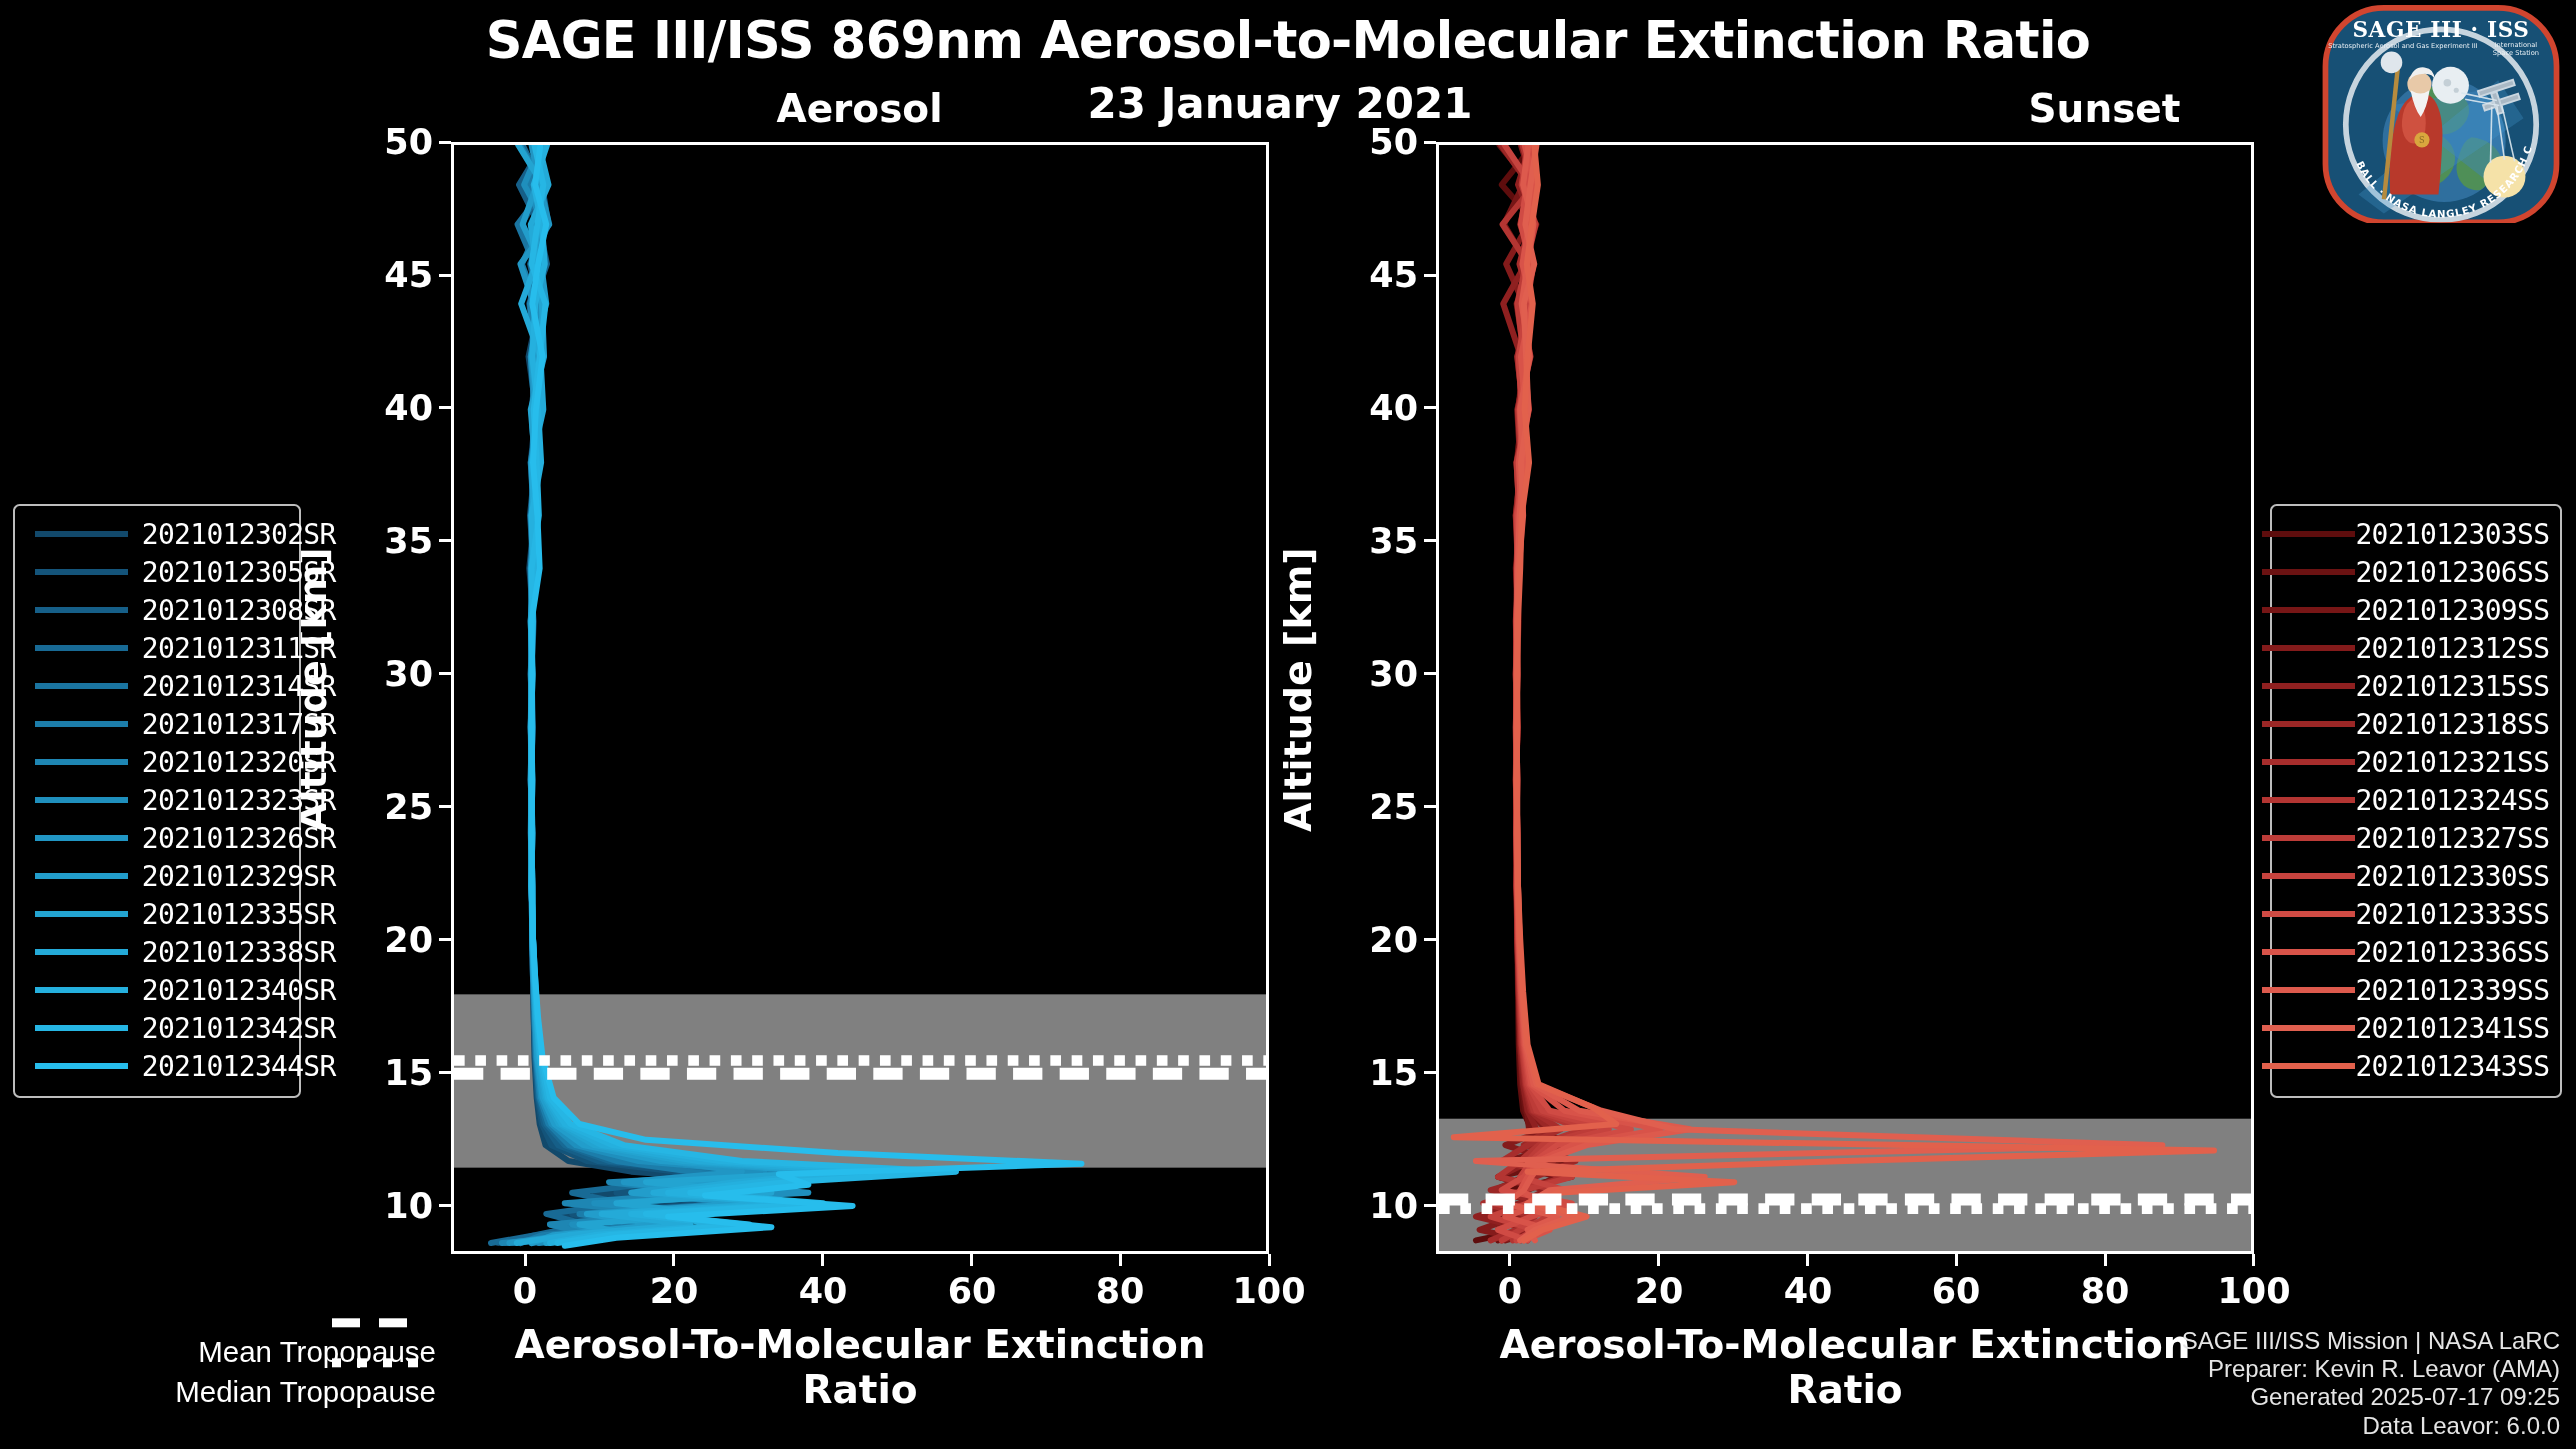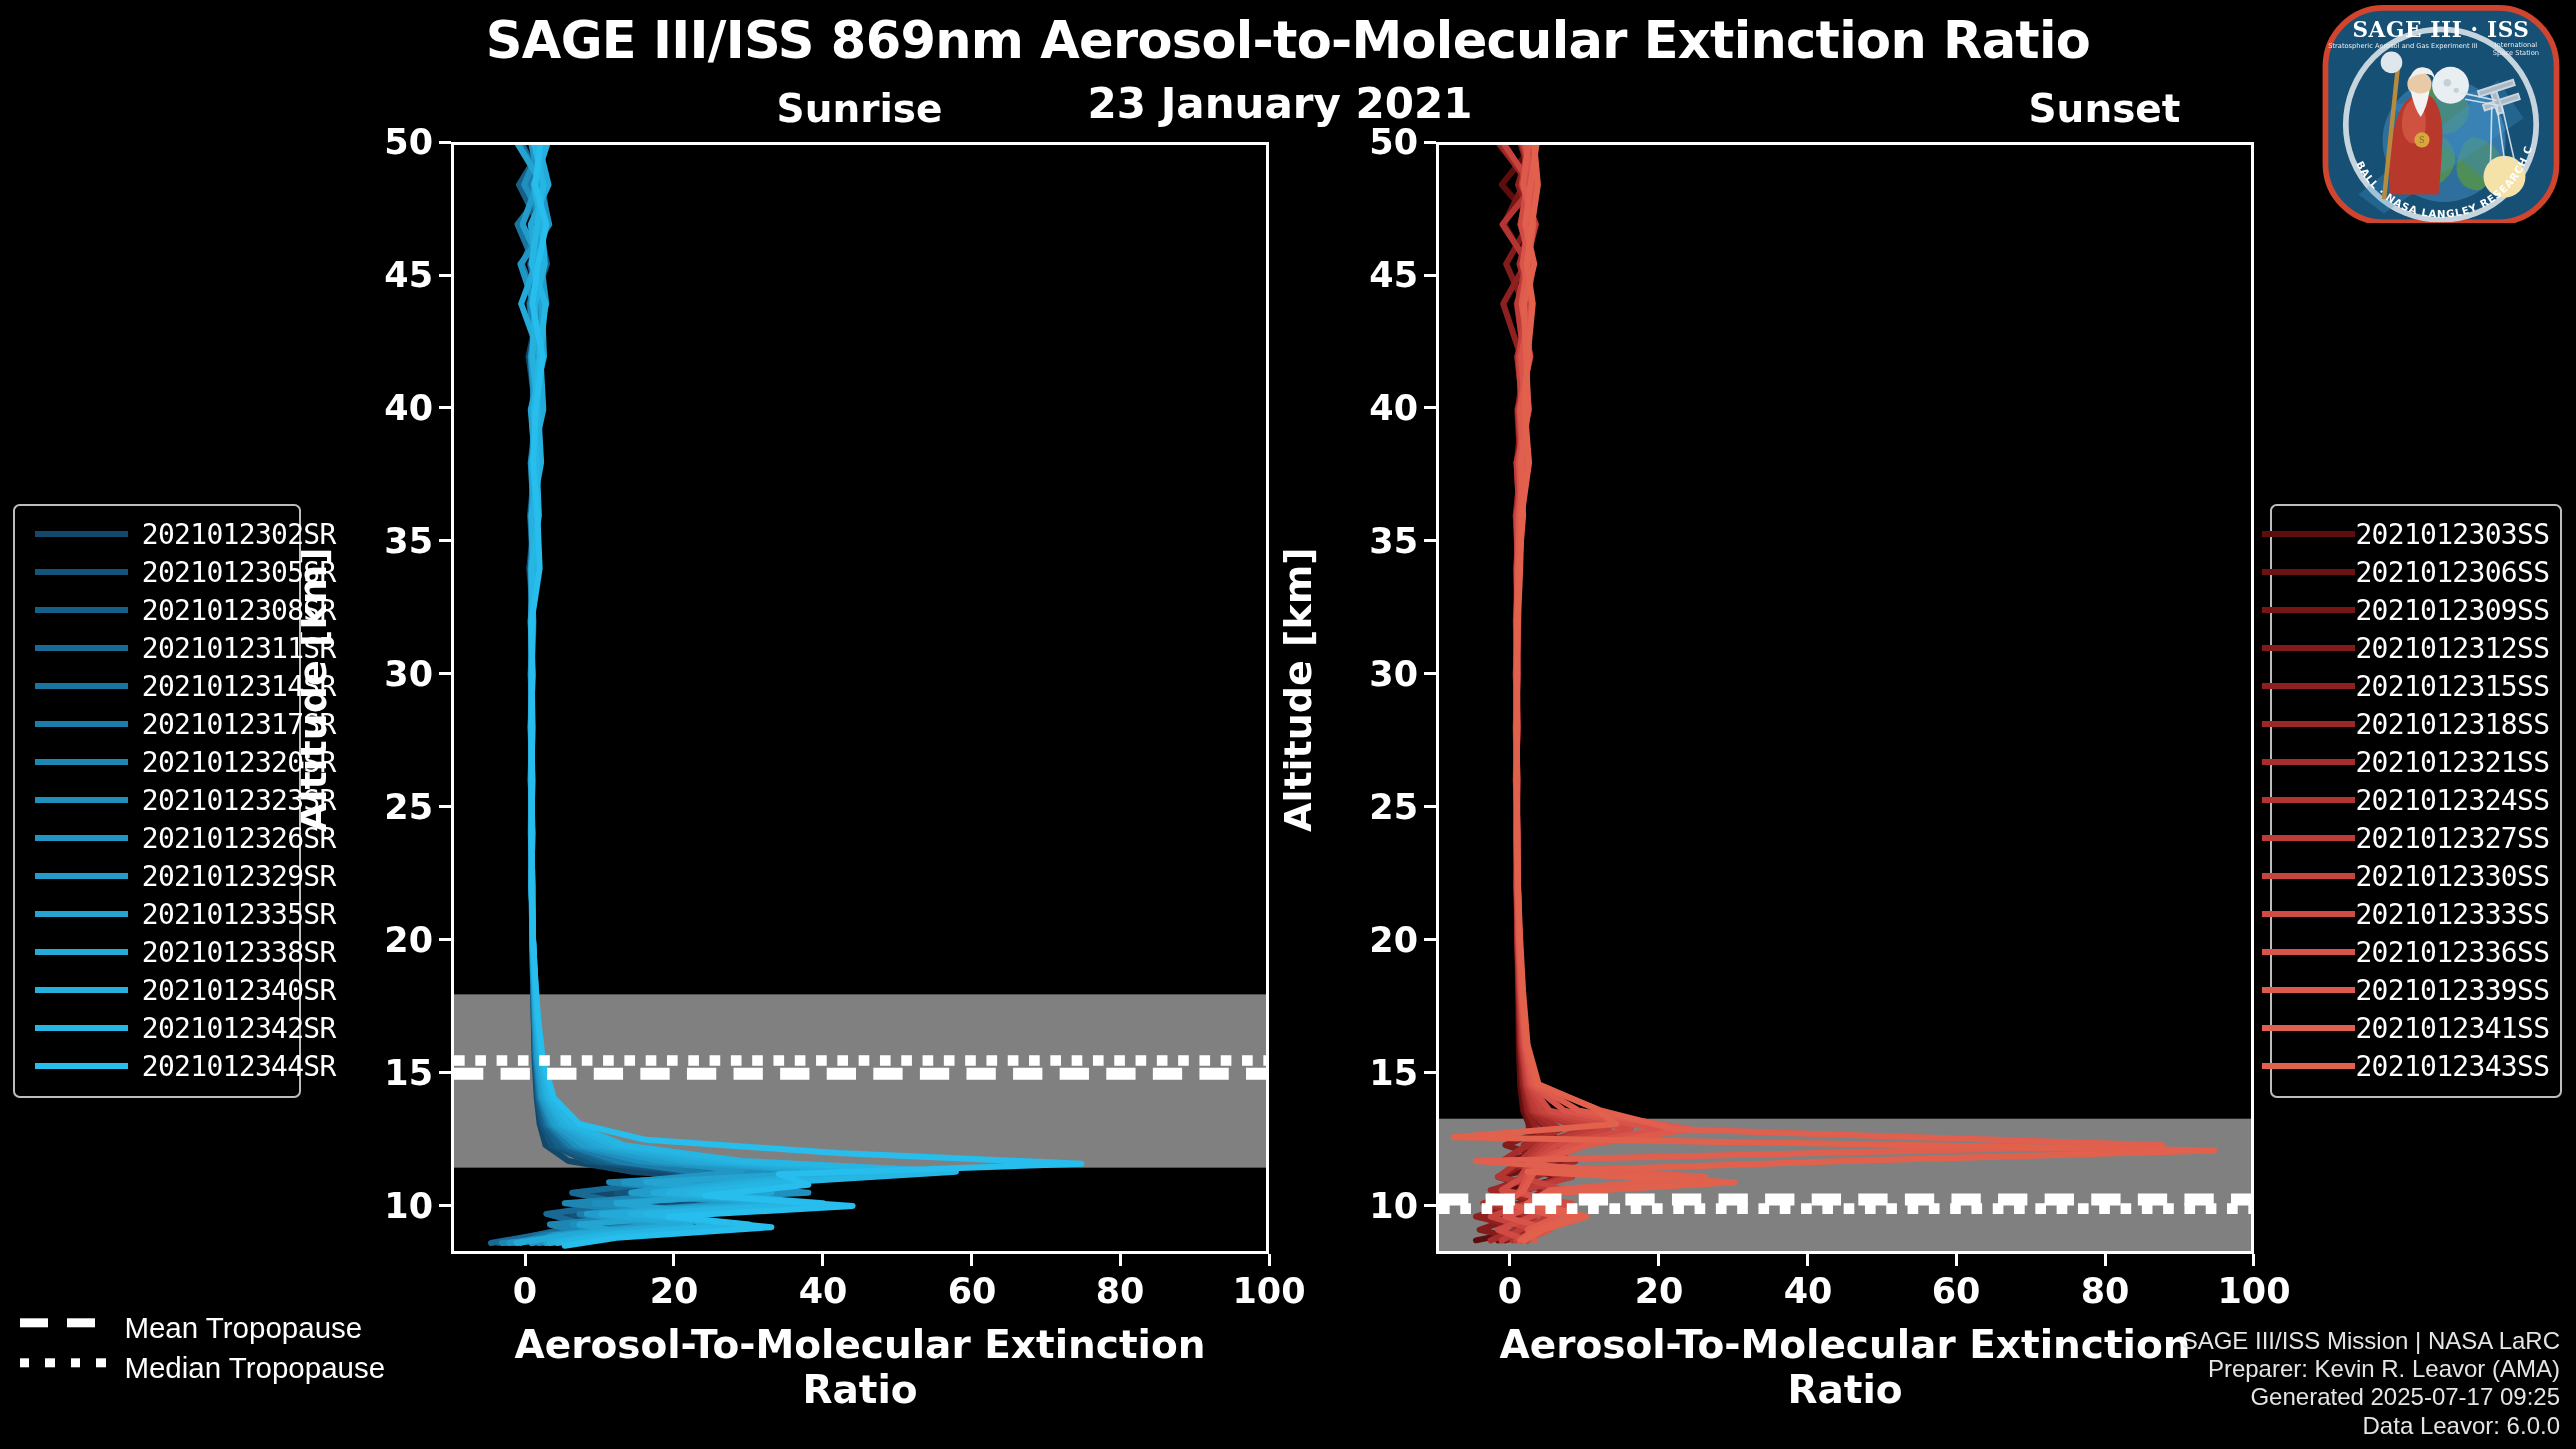--- a/index.html
+++ b/index.html
@@ -40,21 +40,21 @@
   #legend-sunrise{left:13.4px;top:504px;width:288px;padding-left:20px;}
   #legend-sunset{left:2270px;top:504px;width:292px;}
   .legend-row{display:flex;align-items:center;height:38px;}
   .legend-swatch{width:93px;height:6px;flex:none;margin-right:13.4px;}
   #legend-sunset .legend-row{justify-content:flex-end;}
   #legend-sunset .legend-swatch{order:-1;}
   .legend-label{font-family:"DejaVu Sans Mono",monospace;font-size:28px;
       color:#fff;white-space:nowrap;letter-spacing:-0.7px;}
 
   #tropopause-key{position:absolute;left:20px;top:1311px;width:416px;}
-  .key-row{display:flex;align-items:flex-start;height:40px;}
+  .key-row{display:flex;align-items:flex-end;height:40px;flex-direction:column;}
   .key-symbol{width:87px;height:24px;flex:none;margin-right:17.4px;position:relative;}
   .key-label{font-size:29.5px;color:#fff;white-space:nowrap;}
   .dash-sym{position:absolute;left:0;top:50%;transform:translateY(-50%);
       width:87px;height:9.4px;
       background:repeating-linear-gradient(to right,#fff 0 28px,transparent 28px 47px);}
   .dot-sym{position:absolute;left:0;top:50%;transform:translateY(-50%);
       width:87px;height:9.4px;
       background:repeating-linear-gradient(to right,#fff 0 9.4px,transparent 9.4px 25.5px);}
   .band-sym{position:absolute;left:0;top:50%;transform:translateY(-50%);
       width:87px;height:25.5px;background:#808080;border:1.3px solid #c9c9c9;}
@@ -62,21 +62,21 @@
   #credits{position:absolute;right:16px;bottom:9.4px;text-align:right;
       font-size:24px;color:#e5e5e5;line-height:1.17;}
 
   #mission-patch{position:absolute;left:2314px;top:4px;width:254px;height:219px;}
 </style>
 </head>
 <body>
 
 <div class="title">SAGE III/ISS 869nm Aerosol-to-Molecular Extinction Ratio</div>
 <div class="subtitle-date">23 January 2021</div>
-<div class="panel-title" id="sunrise-title">Sunrise</div>
+<div class="panel-title" id="sunrise-title">Aerosol</div>
 <div class="panel-title" id="sunset-title">Sunset</div>
 
 <div class="plot-frame" id="plot-sunrise">
     <svg viewBox="0 0 1220 1657" preserveAspectRatio="none">
       <rect x="0" y="1272.4808612440193" width="1220" height="259.6495215311004" fill="#808080"></rect>
       <polyline points="126.4,0.0 104.3,59.5 135.3,118.9 114.2,178.4 128.7,237.8 112.0,317.1 123.1,396.4 115.3,475.7 120.9,555.0 113.1,634.3 119.8,713.5 116.5,792.8 118.7,872.1 115.3,951.4 117.6,1030.7 116.5,1110.0 117.6,1189.2 118.7,1248.7 119.8,1308.2 120.9,1367.6 124.2,1427.1 128.7,1466.7 137.5,1498.4 171.9,1522.2 266.2,1538.1 476.9,1553.9 210.7,1569.8 354.9,1585.6 155.3,1601.5 310.5,1617.4 133.1,1633.2 66.5,1645.1" fill="none" stroke="#12496b" stroke-width="9" stroke-linejoin="round" stroke-linecap="round"></polyline>
       <polyline points="119.8,0.0 137.5,59.5 100.9,118.9 130.9,178.4 113.1,237.8 125.3,317.1 116.5,396.4 122.0,475.7 114.2,555.0 119.8,634.3 115.3,713.5 117.6,792.8 116.5,872.1 117.6,951.4 116.5,1030.7 116.5,1110.0 117.6,1189.2 118.7,1248.7 119.8,1308.2 122.0,1367.6 125.3,1427.1 132.0,1466.7 146.4,1498.4 199.6,1522.2 332.7,1538.1 510.2,1553.9 244.0,1569.8 399.3,1585.6 177.5,1601.5 266.2,1617.4 122.0,1633.2 77.6,1645.1" fill="none" stroke="#14547a" stroke-width="9" stroke-linejoin="round" stroke-linecap="round"></polyline>
       <polyline points="134.2,0.0 97.6,59.5 127.5,118.9 139.7,178.4 118.7,237.8 120.9,317.1 124.2,396.4 116.5,475.7 120.9,555.0 116.5,634.3 118.7,713.5 115.3,792.8 117.6,872.1 116.5,951.4 116.5,1030.7 117.6,1110.0 117.6,1189.2 118.7,1248.7 120.9,1308.2 122.0,1367.6 126.4,1427.1 135.3,1466.7 156.4,1498.4 216.3,1522.2 377.1,1538.1 288.4,1553.9 443.6,1569.8 199.6,1585.6 299.5,1601.5 144.2,1617.4 221.8,1633.2 88.7,1645.1" fill="none" stroke="#165f88" stroke-width="9" stroke-linejoin="round" stroke-linecap="round"></polyline>
       <polyline points="103.1,0.0 132.0,59.5 142.0,118.9 115.3,178.4 126.4,237.8 117.6,317.1 119.8,396.4 123.1,475.7 115.3,555.0 118.7,634.3 116.5,713.5 117.6,792.8 115.3,872.1 117.6,951.4 116.5,1030.7 116.5,1110.0 118.7,1189.2 119.8,1248.7 120.9,1308.2 123.1,1367.6 127.5,1427.1 138.6,1466.7 166.4,1498.4 232.9,1522.2 410.4,1538.1 310.5,1553.9 177.5,1569.8 255.1,1585.6 138.6,1601.5 199.6,1617.4 122.0,1633.2 55.5,1645.1" fill="none" stroke="#186a95" stroke-width="9" stroke-linejoin="round" stroke-linecap="round"></polyline>
       <polyline points="123.1,0.0 140.9,59.5 95.4,118.9 120.9,178.4 134.2,237.8 115.3,317.1 122.0,396.4 117.6,475.7 119.8,555.0 115.3,634.3 117.6,713.5 116.5,792.8 116.5,872.1 115.3,951.4 117.6,1030.7 116.5,1110.0 117.6,1189.2 119.8,1248.7 122.0,1308.2 124.2,1367.6 129.8,1427.1 144.2,1466.7 179.7,1498.4 255.1,1522.2 443.6,1538.1 332.7,1553.9 499.1,1569.8 221.8,1585.6 332.7,1601.5 155.3,1617.4 244.0,1633.2 116.5,1645.1" fill="none" stroke="#1a74a0" stroke-width="9" stroke-linejoin="round" stroke-linecap="round"></polyline>

